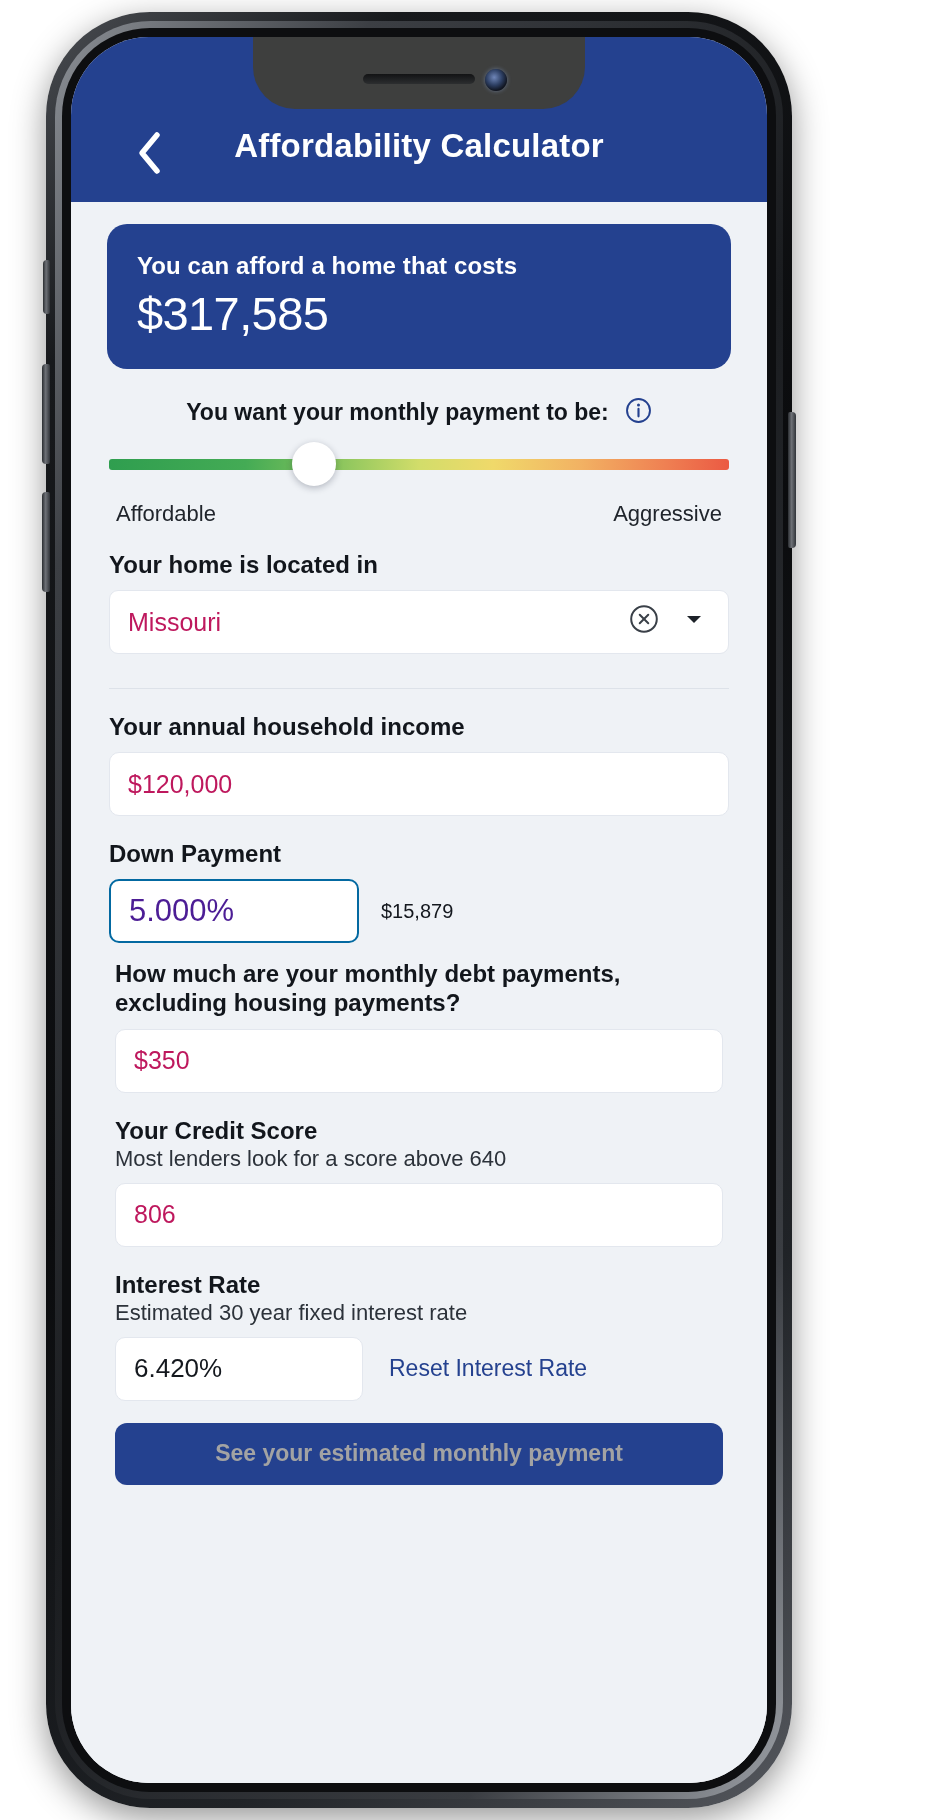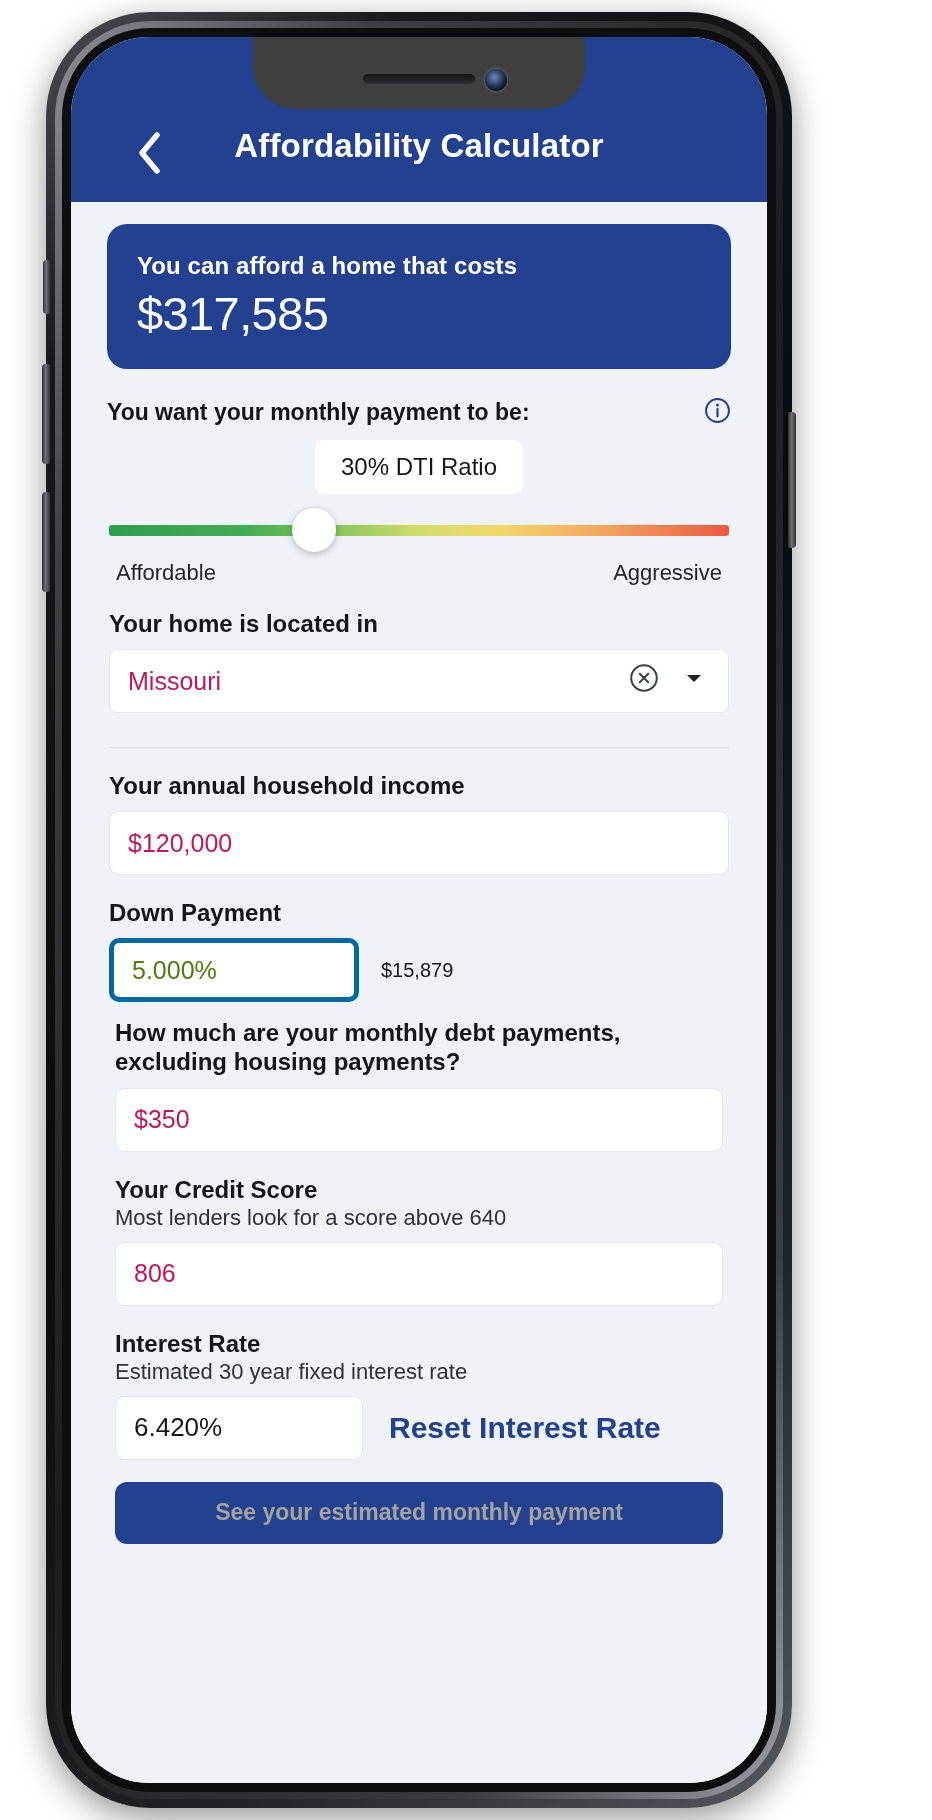--- a/index.html
+++ b/index.html
@@ -163,21 +163,21 @@
     font-weight: 400;
     letter-spacing: -0.6px;
   }
 
   
   .dti-q-row {
     margin: 28px 0 0 0;
     padding: 0 36px;
     display: flex;
     align-items: center;
-    justify-content: space-between;
+    justify-content: center;
     gap: 16px;
   }
   .dti-q {
     font-size: 23px;
     font-weight: 700;
     color: #12161c;
   }
   .info-icon { display: block; }
 
   .dti-badge-row {
@@ -221,21 +221,21 @@
     width: 44px;
     height: 44px;
     margin-left: -22px;
     border-radius: 50%;
     background: #ffffff;
     box-shadow: 0 2px 7px rgba(20,30,50,0.28);
   }
   .slider-ends {
     display: flex;
     justify-content: space-between;
-    margin: 12px 45px 0 45px;
+    margin: 19px 45px 0 45px;
     font-size: 22px;
     color: #20252c;
     gap: 43px;
   }
 
   
   .section { padding: 0 38px; }
   .field-label {
     font-size: 24px;
     font-weight: 700;
@@ -278,29 +278,29 @@
 
   
   .dp-row {
     display: flex;
     align-items: center;
     gap: 22px;
     margin-top: 11px;
   }
   .dp-input {
     background: #ffffff;
-    border: 5px solid #0369a1;
+    border: 2px solid #0369a1;
     border-radius: 10px;
     height: 64px;
     width: 250px;
     display: flex;
     align-items: center;
     padding: 0 18px;
-    font-size: 25px;
-    color: #4d7c0f;
+    font-size: 31px;
+    color: #4c1d95;
   }
   .dp-amount {
     font-size: 20px;
     color: #14181e;
   }
 
   
   .section-narrow { padding: 0 44px 0 44px; }
 
   .q-two-line {
@@ -323,22 +323,22 @@
     border-radius: 10px;
     height: 64px;
     width: 248px;
     display: flex;
     align-items: center;
     padding: 0 18px;
     font-size: 26px;
     color: #14181e;
   }
   .rate-reset {
-    font-size: 30px;
-    font-weight: 700;
+    font-size: 23px;
+    font-weight: 400;
     color: #24418f;
     text-align: right;
   }
 
   
   .cta-wrap {
     margin: 22px 44px 0 44px;
   }
   .cta {
     background: #24418f;
@@ -397,23 +397,20 @@
           <span class="dti-q">You want your monthly payment to be:</span>
           <span class="info-icon">
             <svg width="27" height="27" viewBox="0 0 24 24" fill="none">
               <circle cx="12" cy="12" r="10.2" stroke="#24418f" stroke-width="1.7"></circle>
               <circle cx="12" cy="7.2" r="1.35" fill="#24418f"></circle>
               <path d="M12 10.6 v6.6" stroke="#24418f" stroke-width="1.9" stroke-linecap="round"></path>
             </svg>
           </span>
         </div>
 
-        <div class="dti-badge-row">
-          <div class="dti-badge">30% DTI Ratio</div>
-        </div>
 
         <div class="slider-wrap">
           <div class="slider-track"></div>
           <div class="slider-thumb" style="left: 33%;"></div>
         </div>
         <div class="slider-ends">
           <span>Affordable</span>
           <span>Aggressive</span>
         </div>
 

